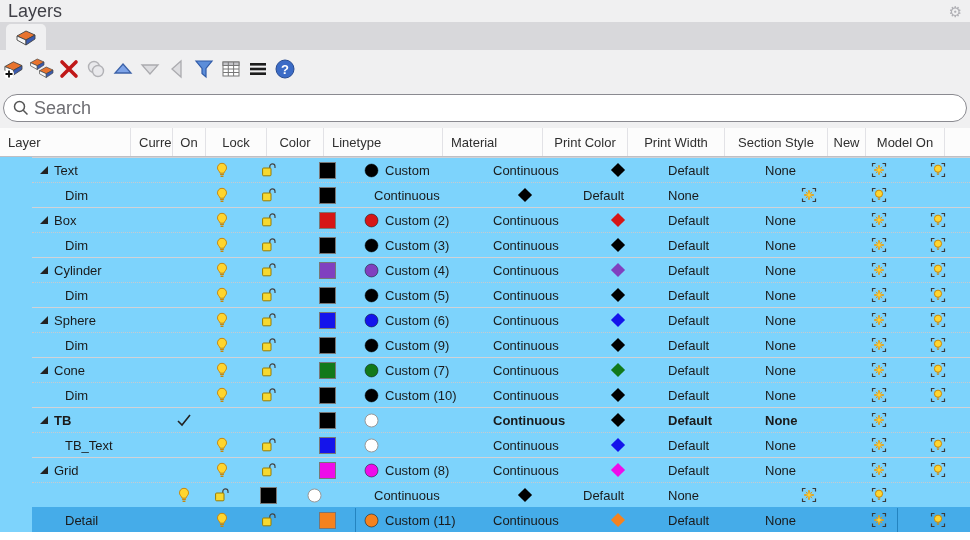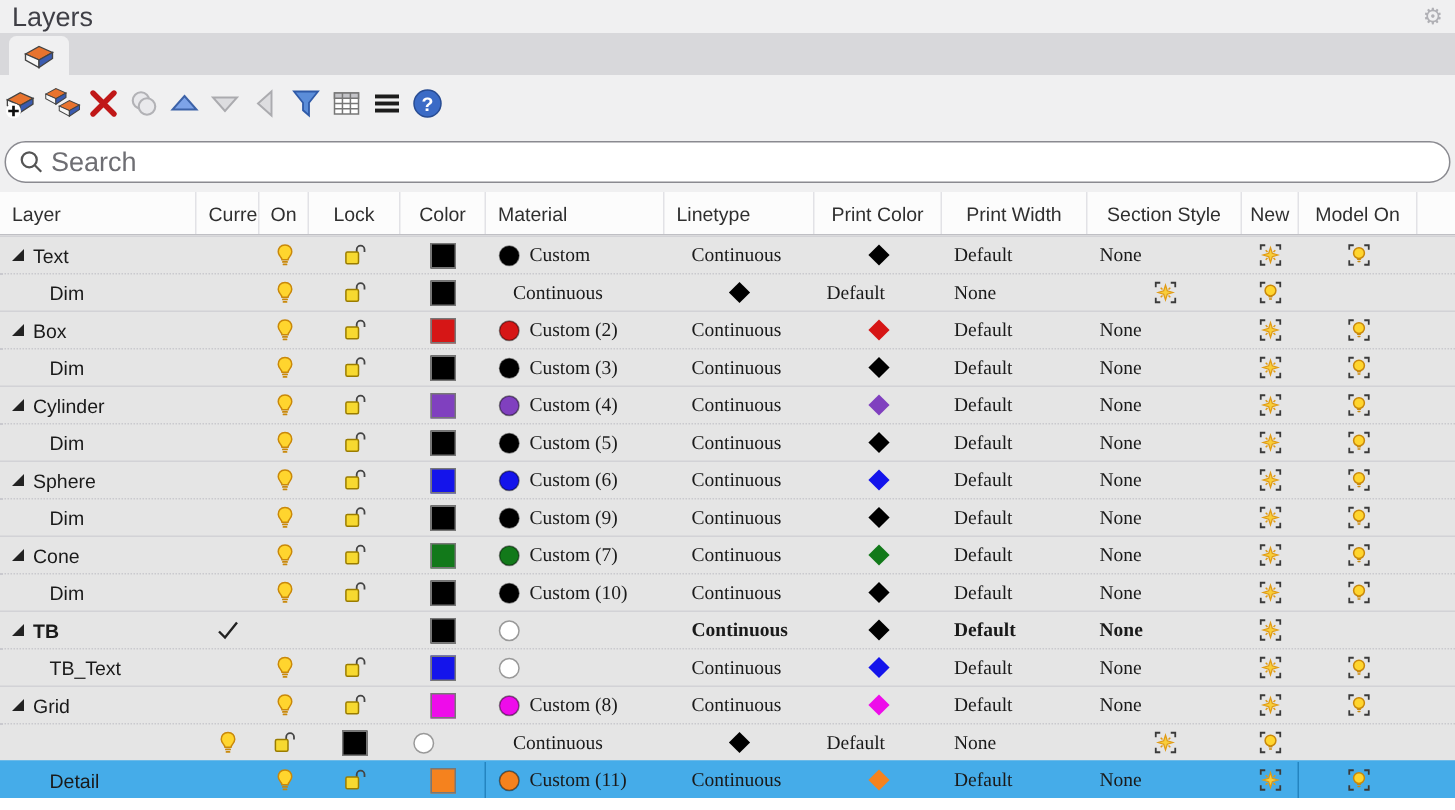--- a/index.html
+++ b/index.html
@@ -29,42 +29,42 @@
   .search-icon { position:absolute; left:9px; top:5px; }
 
   
   .grid-cols { display:grid; grid-template-columns:131px 42px 33px 61px 57px 119px 100px 85px 97px 103px 38px 79px 1fr; }
   .thead { height:29px; background:#fcfcfc; border-bottom:1px solid #bfbfc4; }
   .th { display:flex; align-items:center; overflow:hidden; white-space:nowrap; border-right:1px solid #e2e2e6; color:#2f2f2f; padding:0 16px; }
   .th.left { justify-content:flex-start; padding-left:8px; }
   .th.center { justify-content:center; }
   .th:last-child { border-right:none; }
 
-  .tbody { background:#e5e5e5; }
+  .tbody { background:#7dd3fc;padding-left:32px; }
   .row { height:25px; border-top:1px dotted #c9c9ce; }
   .row:first-child { border-top:none; }
   .row.group-start { border-top:1px solid #d2d2d6; }
   .row.bold .lname, .row.bold .ltext, .row.bold .pw, .row.bold .ss { font-weight:bold; }
   .row.selected { background:#45ace9; border-top:1px solid #45ace9; }
   .row.selected .c-color { border-right:1px solid #2484c0; }
   .row.selected .c-new { border-right:1px solid #2484c0; }
 
   .cell { display:flex; align-items:center; overflow:hidden; white-space:nowrap; }
   .c-layer { padding-left:8px; }
   .expander { width:8px; height:8px; margin-right:6px; background:#222; clip-path:polygon(100% 0,100% 100%,0 100%); flex:none; }
   .row.child .expander { visibility:hidden; margin-right:17px; }
   .c-current, .c-on, .c-lock, .c-color, .c-new, .c-modelon { justify-content:center; }
   .c-material { padding-left:8px; gap:6px; }
   .c-linetype { padding-left:6px;margin-left:12px; }
   .c-printcolor { justify-content:center; }
   .c-printwidth, .c-section { padding-left:8px; }
 
   .swatch { width:17px; height:17px; border:1px solid #777; flex:none; }
   .diamond { width:10px; height:10px; transform:rotate(45deg); flex:none; }
-  .mlabel, .ltext, .pw, .ss { color:#1a1a1a;font-family:Liberation Serif, serif; }
+  .mlabel, .ltext, .pw, .ss { color:#1a1a1a; }
   .icon-bulb, .icon-lock, .icon-new, .icon-modelon, .check { display:flex; }
 </style>
 </head>
 <body>
 
 <svg width="0" height="0" style="position:absolute">
   <defs>
     <g id="wedge-icon">
       <path d="M2 9 L11 4 L20 8 L11 13 Z" fill="#e8732e" stroke="#444" stroke-width="0.9"></path>
       <path d="M2 9 L11 13 L11 18 L2 13 Z" fill="#f7f7f7" stroke="#444" stroke-width="0.9"></path>
@@ -191,22 +191,22 @@
       <input type="text" placeholder="Search" style="">
     </div>
   </div>
 
   <div class="thead grid-cols">
     <div class="th left">Layer</div>
     <div class="th left">Current</div>
     <div class="th center">On</div>
     <div class="th center">Lock</div>
     <div class="th center">Color</div>
+    <div class="th left">Linetype</div>
     <div class="th left">Material</div>
-    <div class="th left">Linetype</div>
     <div class="th center">Print Color</div>
     <div class="th center">Print Width</div>
     <div class="th center">Section Style</div>
     <div class="th center">New</div>
     <div class="th center">Model On</div>
     <div class="th"></div>
   </div>
 
   <div class="tbody">
   <div class="row grid-cols group-start">

